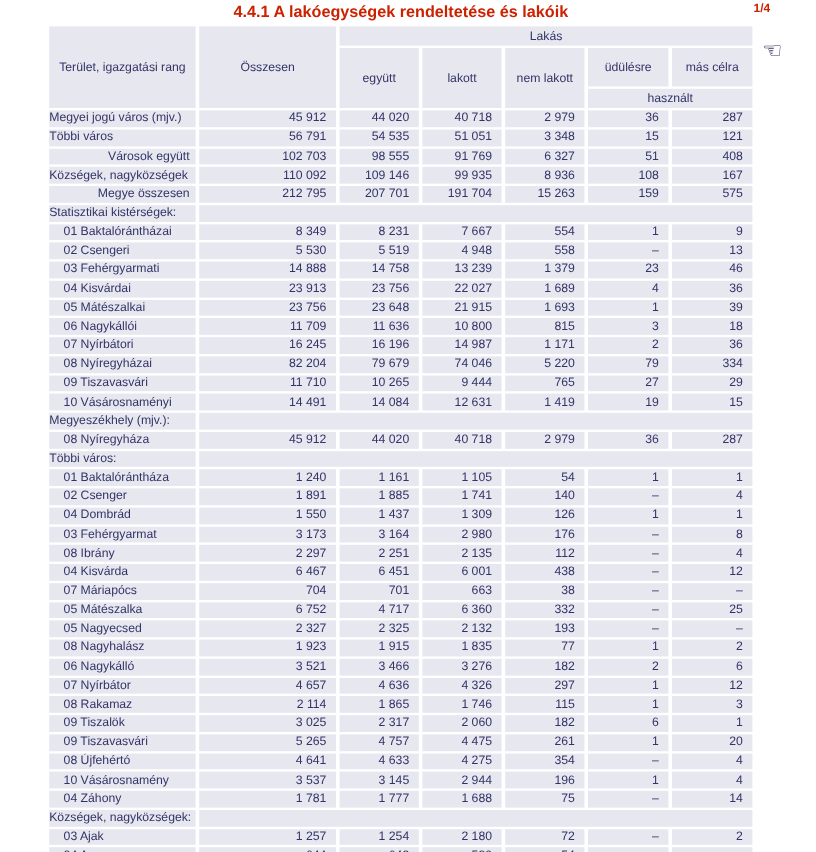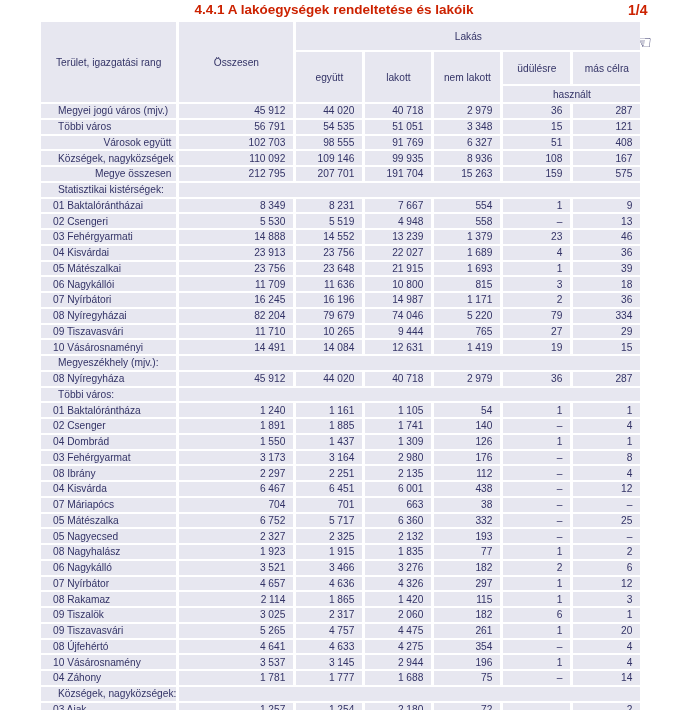--- a/index.html
+++ b/index.html
@@ -2,35 +2,35 @@
 <html style="--title-red: #cc2200; --cell-bg: #e7e7f0; --ink: #333366;"><head>
 <meta charset="utf-8">
 <style>
   * { margin:0; padding:0; box-sizing:border-box; }
   html,body { width:680px; height:710px; background:#fff; overflow:hidden;
     font-family:"Liberation Sans","DejaVu Sans",sans-serif; }
   .page { position:relative; width:680px; height:710px; background:#fff;border-radius:32px; }
   .title { position:absolute; left:38px; top:2px; width:592px; text-align:center;
     color:var(--title-red,#cc2200); font-size:13.5px; font-weight:bold; white-space:nowrap; }
   .page-num { position:absolute; left:628px; top:2px;
-    color:var(--title-red,#cc2200); font-size:14px; font-weight:bold;text-align:center; }
+    color:var(--title-red,#cc2200); font-size:10px; font-weight:bold;text-align:center; }
   .hand { position:absolute; left:635px; top:33px; color:var(--ink,#333366);
     font-size:19px; line-height:19px; cursor:pointer;
     font-family:"DejaVu Sans",sans-serif; }
   table.stat { position:absolute; left:38px; top:20px;
     border-collapse:separate; border-spacing:3px 2px; table-layout:fixed; }
   th, td { background:var(--cell-bg,#e7e7f0); color:var(--ink,#333366);
     font-weight:normal; font-size:10.2px; vertical-align:middle;
     white-space:nowrap; overflow:hidden; }
   thead th { text-align:center; }
-  th.b1 { height:28px; }
+  th.b1 { height:16px; }
   th.b2 { height:32px; }
   th.b3 { height:16px; }
   tbody td { height:13.75px; line-height:13px; }
-  td.label { padding-left:17px; text-align:left; }
+  td.label { padding-left:0; text-align:left; }
   td.label.data { padding-left:12px; }
   td.label.sum { text-align:right; padding-right:5px; padding-left:0; }
   td.num { text-align:right; padding-right:8px; }
 </style>
 </head>
 <body>
 
 <div class="page">
   <div class="title">4.4.1 A lakóegységek rendeltetése és lakóik</div>
   <div class="page-num">1/4</div>
@@ -127,21 +127,21 @@
           <td class="num">5 530</td>
           <td class="num">5 519</td>
           <td class="num">4 948</td>
           <td class="num">558</td>
           <td class="num">–</td>
           <td class="num">13</td>
         </tr>
         <tr>
           <td class="label data">03 Fehérgyarmati</td>
           <td class="num">14 888</td>
-          <td class="num">14 552</td>
+          <td class="num">14 758</td>
           <td class="num">13 239</td>
           <td class="num">1 379</td>
           <td class="num">23</td>
           <td class="num">46</td>
         </tr>
         <tr>
           <td class="label data">04 Kisvárdai</td>
           <td class="num">23 913</td>
           <td class="num">23 756</td>
           <td class="num">22 027</td>
@@ -279,21 +279,21 @@
           <td class="num">704</td>
           <td class="num">701</td>
           <td class="num">663</td>
           <td class="num">38</td>
           <td class="num">–</td>
           <td class="num">–</td>
         </tr>
         <tr>
           <td class="label data">05 Mátészalka</td>
           <td class="num">6 752</td>
-          <td class="num">5 717</td>
+          <td class="num">4 717</td>
           <td class="num">6 360</td>
           <td class="num">332</td>
           <td class="num">–</td>
           <td class="num">25</td>
         </tr>
         <tr>
           <td class="label data">05 Nagyecsed</td>
           <td class="num">2 327</td>
           <td class="num">2 325</td>
           <td class="num">2 132</td>
@@ -325,21 +325,21 @@
           <td class="num">4 636</td>
           <td class="num">4 326</td>
           <td class="num">297</td>
           <td class="num">1</td>
           <td class="num">12</td>
         </tr>
         <tr>
           <td class="label data">08 Rakamaz</td>
           <td class="num">2 114</td>
           <td class="num">1 865</td>
-          <td class="num">1 420</td>
+          <td class="num">1 746</td>
           <td class="num">115</td>
           <td class="num">1</td>
           <td class="num">3</td>
         </tr>
         <tr>
           <td class="label data">09 Tiszalök</td>
           <td class="num">3 025</td>
           <td class="num">2 317</td>
           <td class="num">2 060</td>
           <td class="num">182</td>

